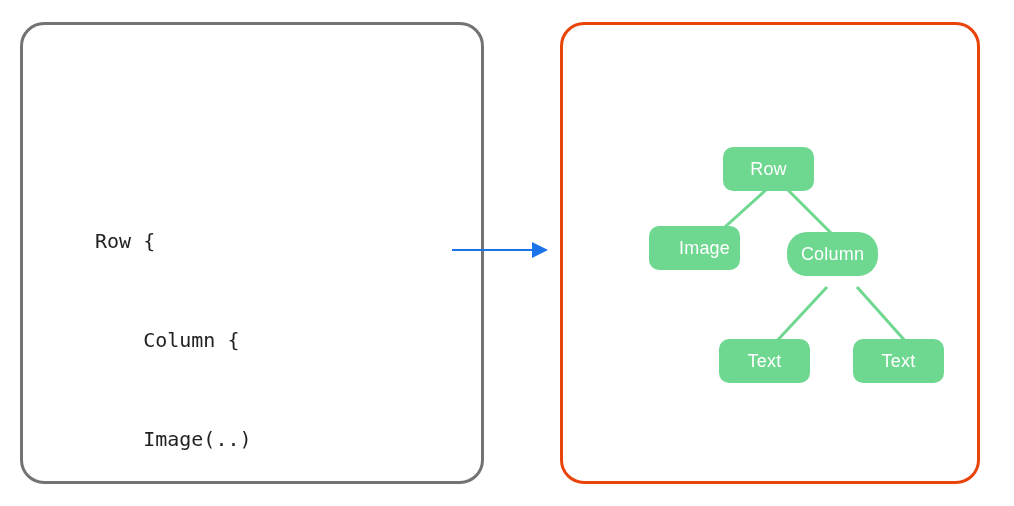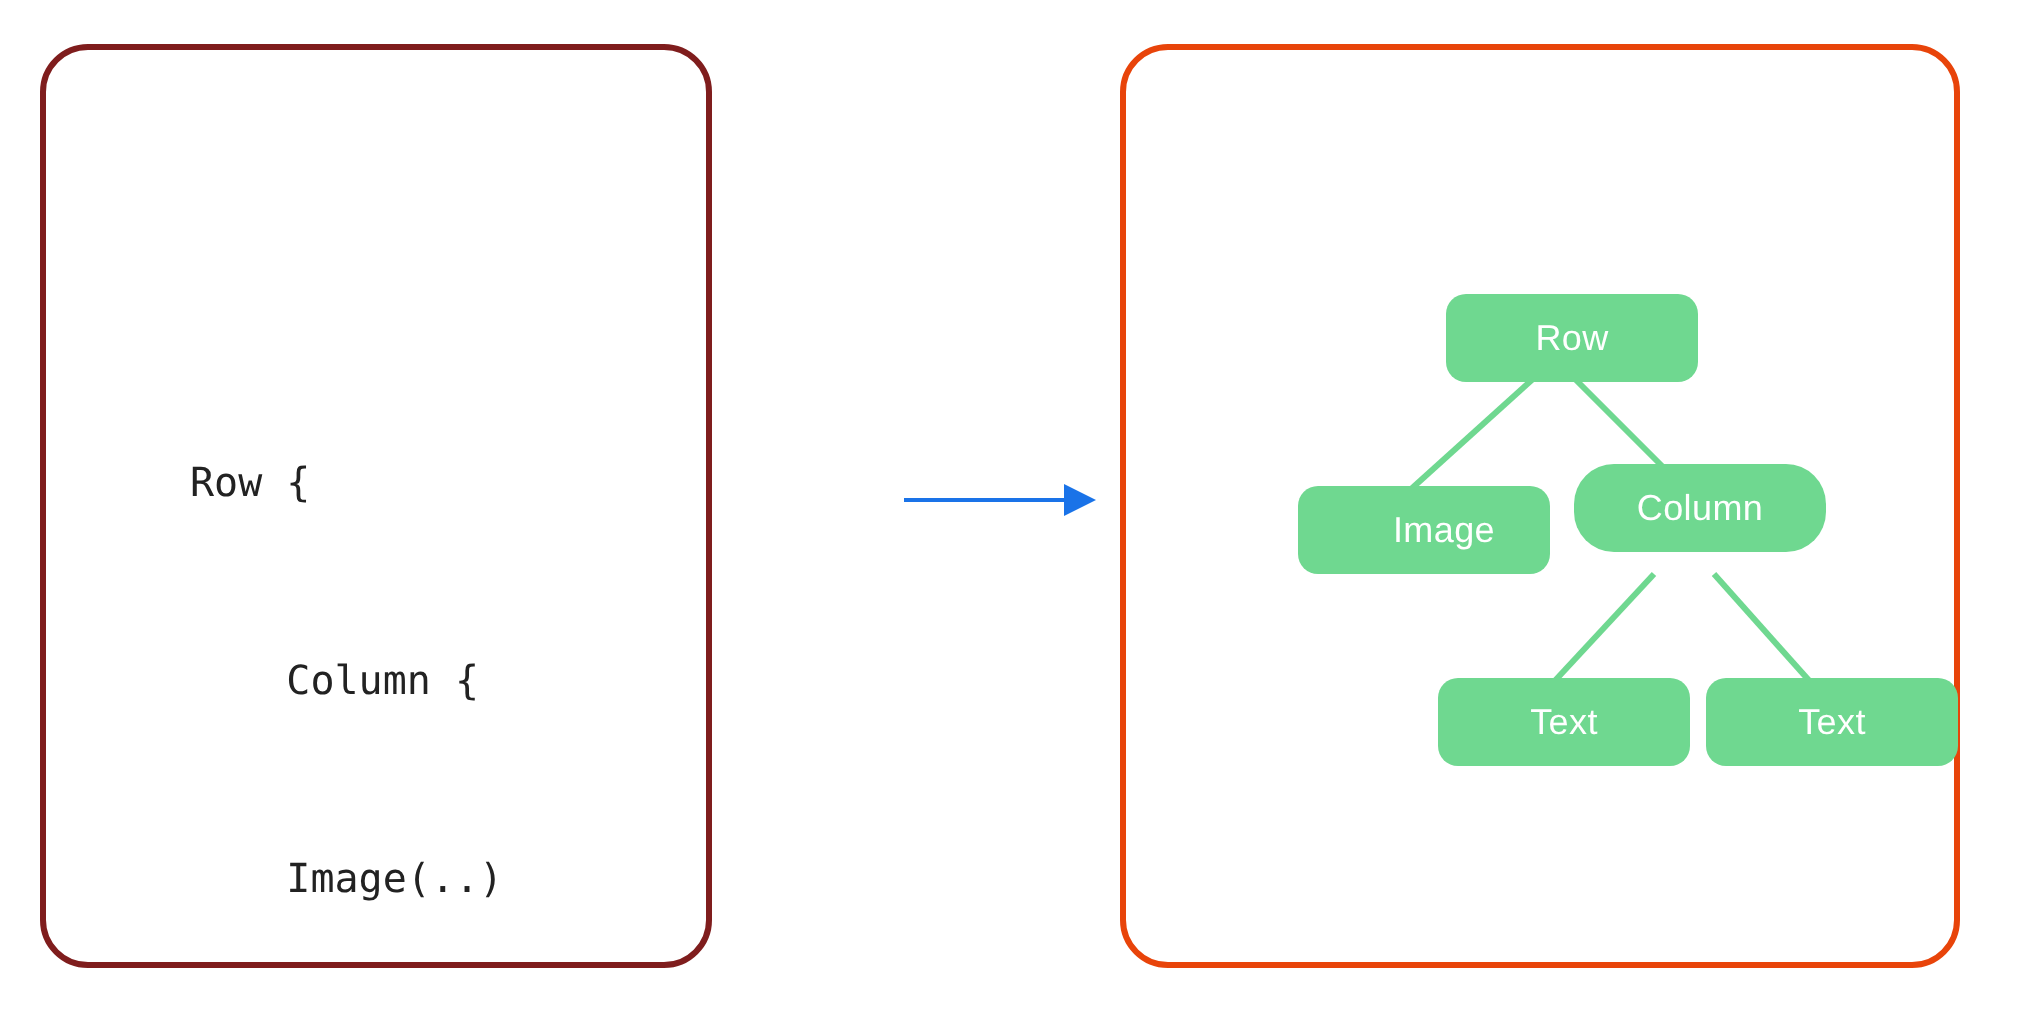--- a/index.html
+++ b/index.html
@@ -12,23 +12,23 @@
     position: relative;
   }
   .panel {
     position: absolute;
     border-radius: 24px;
     background: #ffffff;
   }
   .panel-left {
     left: 20px;
     top: 22px;
-    width: 336px;
+    width: 464px;
     height: 462px;
-    border: 3px solid #7f1d1d;
+    border: 3px solid #737373;
   }
   .panel-right {
     left: 560px;
     top: 22px;
     width: 420px;
     height: 462px;
     border: 3px solid #e8440a;
   }
   .code-block {
     position: absolute;
@@ -49,21 +49,21 @@
   }
   .tree {
     position: absolute;
     left: 0;
     top: 0;
     width: 420px;
     height: 462px;
   }
   .node {
     position: absolute;
-    width: 126px;
+    width: 91px;
     height: 44px;
     background: #6fd890;
     border-radius: 10px;
     color: #ffffff;
     font-size: 18px;
     font-weight: 400;
     display: flex;
     align-items: center;
     justify-content: center;
     letter-spacing: 0.2px;
@@ -104,18 +104,18 @@
 
       <line x1="204" y1="164" x2="142" y2="220" stroke="#6fd890" stroke-width="3"></line>
 
       <line x1="224" y1="164" x2="280" y2="220" stroke="#6fd890" stroke-width="3"></line>
 
       <line x1="264" y1="262" x2="212" y2="318" stroke="#6fd890" stroke-width="3"></line>
 
       <line x1="294" y1="262" x2="344" y2="318" stroke="#6fd890" stroke-width="3"></line>
     </svg>
     <div class="node" style="left:160px; top:122px;">Row</div>
-    <div class="node" style="left:86px;  top:218px;padding-left:20px;">Image</div>
+    <div class="node" style="left:86px;  top:201px;padding-left:20px;">Image</div>
     <div class="node" style="left:224px; top:207px;border-radius:20px;">Column</div>
     <div class="node" style="left:156px; top:314px;">Text</div>
     <div class="node" style="left:290px; top:314px;">Text</div>
   </div>
 </div>
 
 </body></html>

